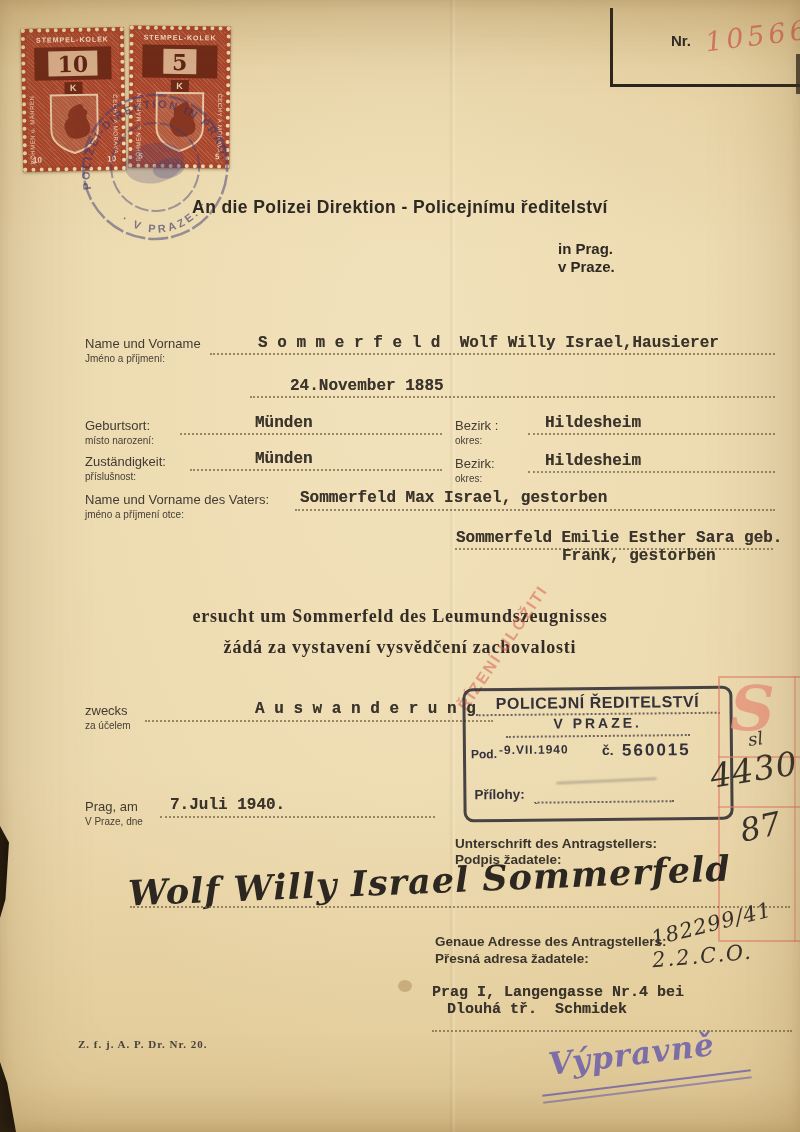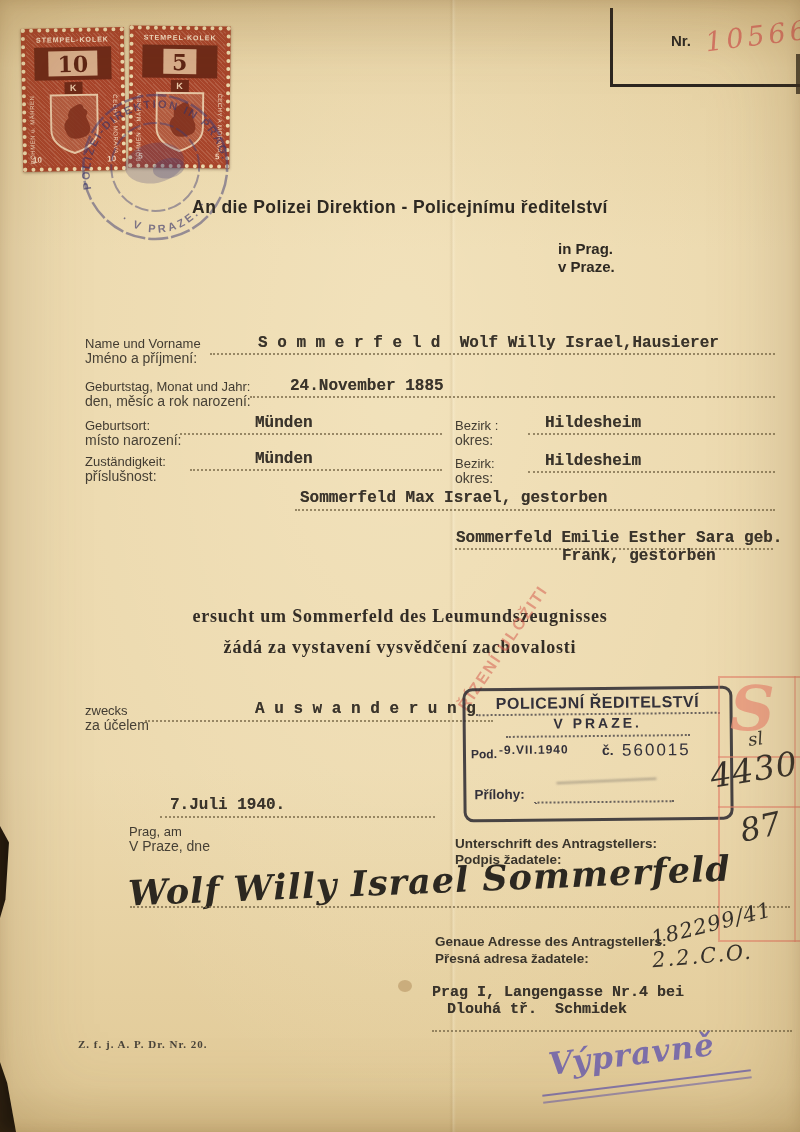--- a/index.html
+++ b/index.html
@@ -9,21 +9,21 @@
       radial-gradient(ellipse at 50% 32%, rgba(255,246,218,0.30), transparent 70%),
       linear-gradient(180deg,#d8bf8c 0%,#e5d0a1 6%,#ecd9ae 22%,#ecd9ae 68%,#e2cb99 96%,#d8bf8a 100%);}
   .page::after{content:"";position:absolute;inset:0;pointer-events:none;
     box-shadow:inset 0 0 90px rgba(110,78,32,0.28), inset 0 0 14px rgba(110,78,32,0.18);}
   .crease-v{position:absolute;left:449px;top:0;width:7px;height:100%;pointer-events:none;
     background:linear-gradient(90deg,transparent,rgba(96,66,22,0.07) 38%,rgba(255,252,236,0.20) 62%,transparent);}
   .stain{position:absolute;border-radius:50%;pointer-events:none;}
   .edge{position:absolute;background:#140f0a;}
   
   .lbl{position:absolute;font-size:13px;line-height:15px;color:#413b31;}
-  .lbl .cz{font-size:14px;color:#47413666;color:#474136;}
+  .lbl .cz{font-size:10px;color:#47413666;color:#474136;}
   .typed{position:absolute;font-family:"Liberation Mono","DejaVu Sans Mono",monospace;
     font-weight:bold;font-size:16px;color:#3a342b;white-space:pre;text-shadow:0 0 0.6px rgba(58,52,43,0.6);}
   .typed.sm{font-size:15px;}
   .dots{position:absolute;height:1px;border-bottom:2px dotted rgba(122,106,74,0.75);}
   .hand{position:absolute;font-family:"DejaVu Serif",serif;font-style:italic;}
   
   .nr-box{position:absolute;left:610px;top:8px;width:190px;height:76px;
     border-left:3px solid #2c2620;border-bottom:3px solid #2c2620;}
   .nr-label{position:absolute;left:58px;top:24px;font-size:15px;font-weight:bold;color:#2f2a24;}
   .nr-value{left:92px;top:12px;font-size:27px;letter-spacing:4px;color:#d4685c;transform:rotate(-7deg);opacity:.85;}
@@ -56,21 +56,21 @@
   .office-stamp{position:absolute;left:463px;top:687px;width:264px;height:128px;
     border:3px solid rgba(42,40,48,0.85);border-radius:10px;transform:rotate(-0.6deg);
     color:#33313a;}
   .os-l1{position:absolute;top:4px;width:100%;text-align:center;font-size:16px;font-weight:bold;
     letter-spacing:.5px;border-bottom:0;}
   .os-dots{position:absolute;height:1px;border-bottom:2px dotted rgba(51,49,58,0.7);}
   .os-l2{position:absolute;top:25px;width:100%;text-align:center;font-size:14px;font-weight:bold;letter-spacing:3px;}
   .os-pod{position:absolute;left:5px;top:56px;font-size:12px;font-weight:bold;}
   .os-date{position:absolute;left:33px;top:52px;font-size:12px;font-weight:bold;letter-spacing:1px;text-align:right;}
   .os-c{position:absolute;left:136px;top:52px;font-size:14px;font-weight:bold;}
-  .os-num{position:absolute;left:156px;top:51px;font-size:17px;font-weight:normal;letter-spacing:2px;}
+  .os-num{position:absolute;left:156px;top:51px;font-size:17px;font-weight:bold;letter-spacing:2px;}
   .os-scribble{position:absolute;left:90px;top:80px;width:100px;height:10px;
     border-bottom:2px solid rgba(51,49,58,0.35);transform:rotate(-2deg);filter:blur(1px);}
   .os-prilohy{position:absolute;left:8px;top:96px;font-size:13.5px;font-weight:bold;}
   
   .diag-red{position:absolute;left:462px;top:700px;font-size:16px;font-weight:bold;letter-spacing:2px;
     color:rgba(212,84,72,0.5);transform:rotate(-56deg);transform-origin:left center;white-space:nowrap;}
   
   .strip{position:absolute;left:718px;top:676px;width:82px;height:266px;}
   .strip .frame{position:absolute;inset:0;border-left:2px solid rgba(226,128,105,0.6);
     border-top:2px solid rgba(226,128,105,0.6);border-bottom:2px solid rgba(226,128,105,0.6);}
@@ -181,24 +181,20 @@
     <div>v Praze.</div>
   </div>
 
   <div class="lbl" style="left:85px;top:336px;">
     <div>Name und Vorname</div>
     <div class="cz">Jméno a příjmení:</div>
   </div>
   <div class="dots" style="left:210px;top:352px;width:565px;"></div>
   <div class="typed" style="left:258px;top:334px;">S o m m e r f e l d  Wolf Willy Israel,Hausierer</div>
 
-  <div class="lbl" style="left:85px;top:379px;">
-    <div>Geburtstag, Monat und Jahr:</div>
-    <div class="cz">den, měsíc a rok narození:</div>
-  </div>
   <div class="dots" style="left:250px;top:395px;width:525px;"></div>
   <div class="typed" style="left:290px;top:377px;">24.November 1885</div>
 
   <div class="lbl" style="left:85px;top:418px;">
     <div>Geburtsort:</div>
     <div class="cz">místo narození:</div>
   </div>
   <div class="dots" style="left:180px;top:432px;width:262px;"></div>
   <div class="typed" style="left:255px;top:414px;">Münden</div>
   <div class="lbl" style="left:455px;top:418px;">
@@ -214,20 +210,24 @@
   </div>
   <div class="dots" style="left:190px;top:468px;width:252px;"></div>
   <div class="typed" style="left:255px;top:450px;">Münden</div>
   <div class="lbl" style="left:455px;top:456px;">
     <div>Bezirk:</div>
     <div class="cz">okres:</div>
   </div>
   <div class="dots" style="left:528px;top:470px;width:247px;"></div>
   <div class="typed" style="left:545px;top:452px;">Hildesheim</div>
 
+  <div class="lbl" style="left:85px;top:492px;">
+    <div>Name und Vorname des Vaters:</div>
+    <div class="cz">jméno a příjmení otce:</div>
+  </div>
   <div class="dots" style="left:295px;top:508px;width:480px;"></div>
   <div class="typed" style="left:300px;top:489px;">Sommerfeld Max Israel, gestorben</div>
 
   <div class="dots" style="left:455px;top:547px;width:318px;"></div>
   <div class="typed" style="left:456px;top:529px;">Sommerfeld Emilie Esther Sara geb.</div>
   <div class="typed" style="left:562px;top:547px;">Frank, gestorben</div>
 
   <div class="request" style="top:606px;">ersucht um Sommerfeld des Leumundszeugnisses</div>
   <div class="request" style="top:637px;">žádá za vystavení vysvědčení zachovalosti</div>
 
@@ -258,21 +258,21 @@
     <div class="frame"></div>
     <div class="h1"></div>
     <div class="h2"></div>
     <div class="v1"></div>
     <span class="hand strip-s">S</span>
     <span class="hand strip-sl">sl</span>
     <span class="hand strip-n1">4430</span>
     <span class="hand strip-n2">87</span>
   </div>
 
-  <div class="lbl" style="left:85px;top:824px;margin-left:44px;">
+  <div class="lbl" style="left:85px;top:799px;">
     <div>Prag, am</div>
     <div class="cz">V Praze, dne</div>
   </div>
   <div class="dots" style="left:160px;top:815px;width:275px;"></div>
   <div class="typed" style="left:170px;top:796px;">7.Juli 1940.</div>
 
   <div class="sig-label">
     <div>Unterschrift des Antragstellers:</div>
     <div class="cz">Podpis žadatele:</div>
   </div>

